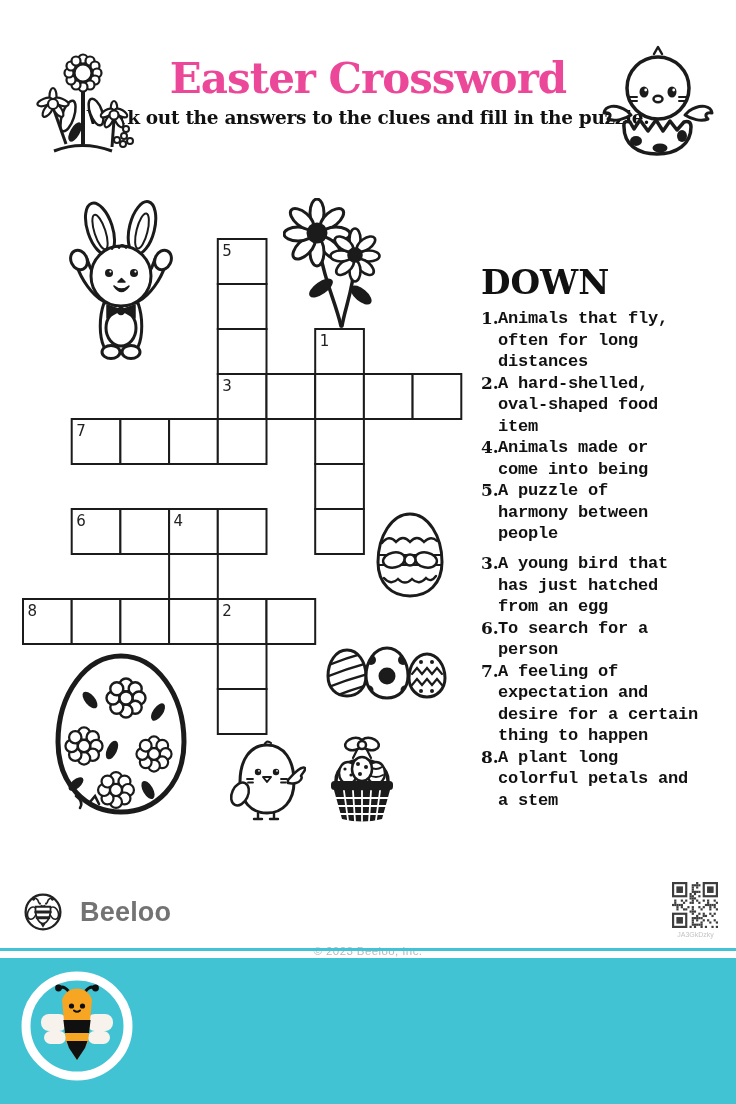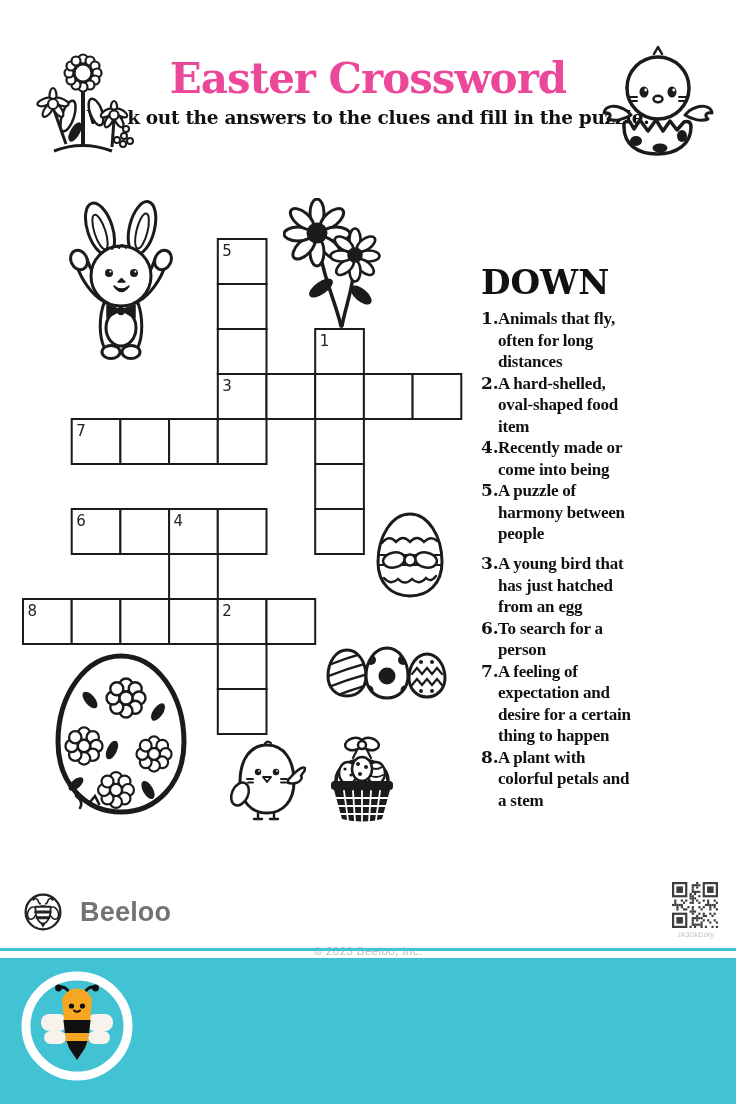--- a/index.html
+++ b/index.html
@@ -13,21 +13,21 @@
             font-family:"DejaVu Serif",serif;font-weight:700;font-size:18.5px;color:#111;letter-spacing:-0.3px;}
   
   .clue-section{left:481px;width:230px;margin-top:32px;}
   #down-section{top:233px;}
   #across-section{top:521px;}
   .clue-heading{font-family:"DejaVu Serif",serif;font-weight:700;font-size:34px;color:#111;
                 letter-spacing:0;line-height:1;margin:0 0 9px 0;}
   .clue-item{display:flex;align-items:flex-start;}
   .clue-num{font-family:"DejaVu Serif",serif;font-weight:700;font-size:17px;color:#111;
             width:17px;flex:0 0 17px;line-height:21.5px;}
-  .clue-text{font-family:Liberation Serif, serif;font-weight:700;font-size:17px;color:#111;
+  .clue-text{font-family:Liberation Mono, monospace;font-weight:700;font-size:17px;color:#111;
              line-height:21.5px;white-space:pre-line;letter-spacing:-0.2px;}
   
   #beeloo-wordmark{left:80px;top:897px;font-weight:700;font-size:27px;color:#737373;letter-spacing:0.2px;}
   #copyright{left:0;right:0;top:923px;text-align:center;font-size:11.5px;color:#b7b7b7;letter-spacing:0.4px;margin-top:22px;}
   #qr-label{left:658px;width:75px;top:931px;text-align:center;font-size:7px;color:#c3c3c3;}
   #teal-rule{left:0;top:948px;width:736px;height:3px;}
   #banner{left:0;top:958px;width:736px;height:146px;}
   svg{display:block;}
   text.cellnum{font-family:"DejaVu Sans",sans-serif;font-size:15px;fill:#222;}
 </style>
@@ -345,21 +345,21 @@
 distances</div>
         </div>
         <div class="clue-item">
           <span class="clue-num">2.</span>
           <div class="clue-text">A hard-shelled,
 oval-shaped food
 item</div>
         </div>
         <div class="clue-item">
           <span class="clue-num">4.</span>
-          <div class="clue-text">Recently made or
+          <div class="clue-text">Animals made or
 come into being</div>
         </div>
         <div class="clue-item">
           <span class="clue-num">5.</span>
           <div class="clue-text">A puzzle of
 harmony between
 people</div>
         </div>
       </div>
   </div>
@@ -378,21 +378,21 @@
         </div>
         <div class="clue-item">
           <span class="clue-num">7.</span>
           <div class="clue-text">A feeling of
 expectation and
 desire for a certain
 thing to happen</div>
         </div>
         <div class="clue-item">
           <span class="clue-num">8.</span>
-          <div class="clue-text">A plant with
+          <div class="clue-text">A plant long
 colorful petals and
 a stem</div>
         </div>
       </div>
   </div>
 
   <svg class="abs" style="left:23px;top:892px" width="40" height="40" viewBox="0 0 38 38">
     <circle cx="19" cy="19" r="16.5" fill="#fff" stroke="#222" stroke-width="2.2"></circle>
     <g stroke="#222" fill="#fff" stroke-linecap="round">
       <path d="M15,10 C14,6 11,5 10,7 M23,10 C24,6 27,5 28,7" fill="none" stroke-width="1.6"></path>

